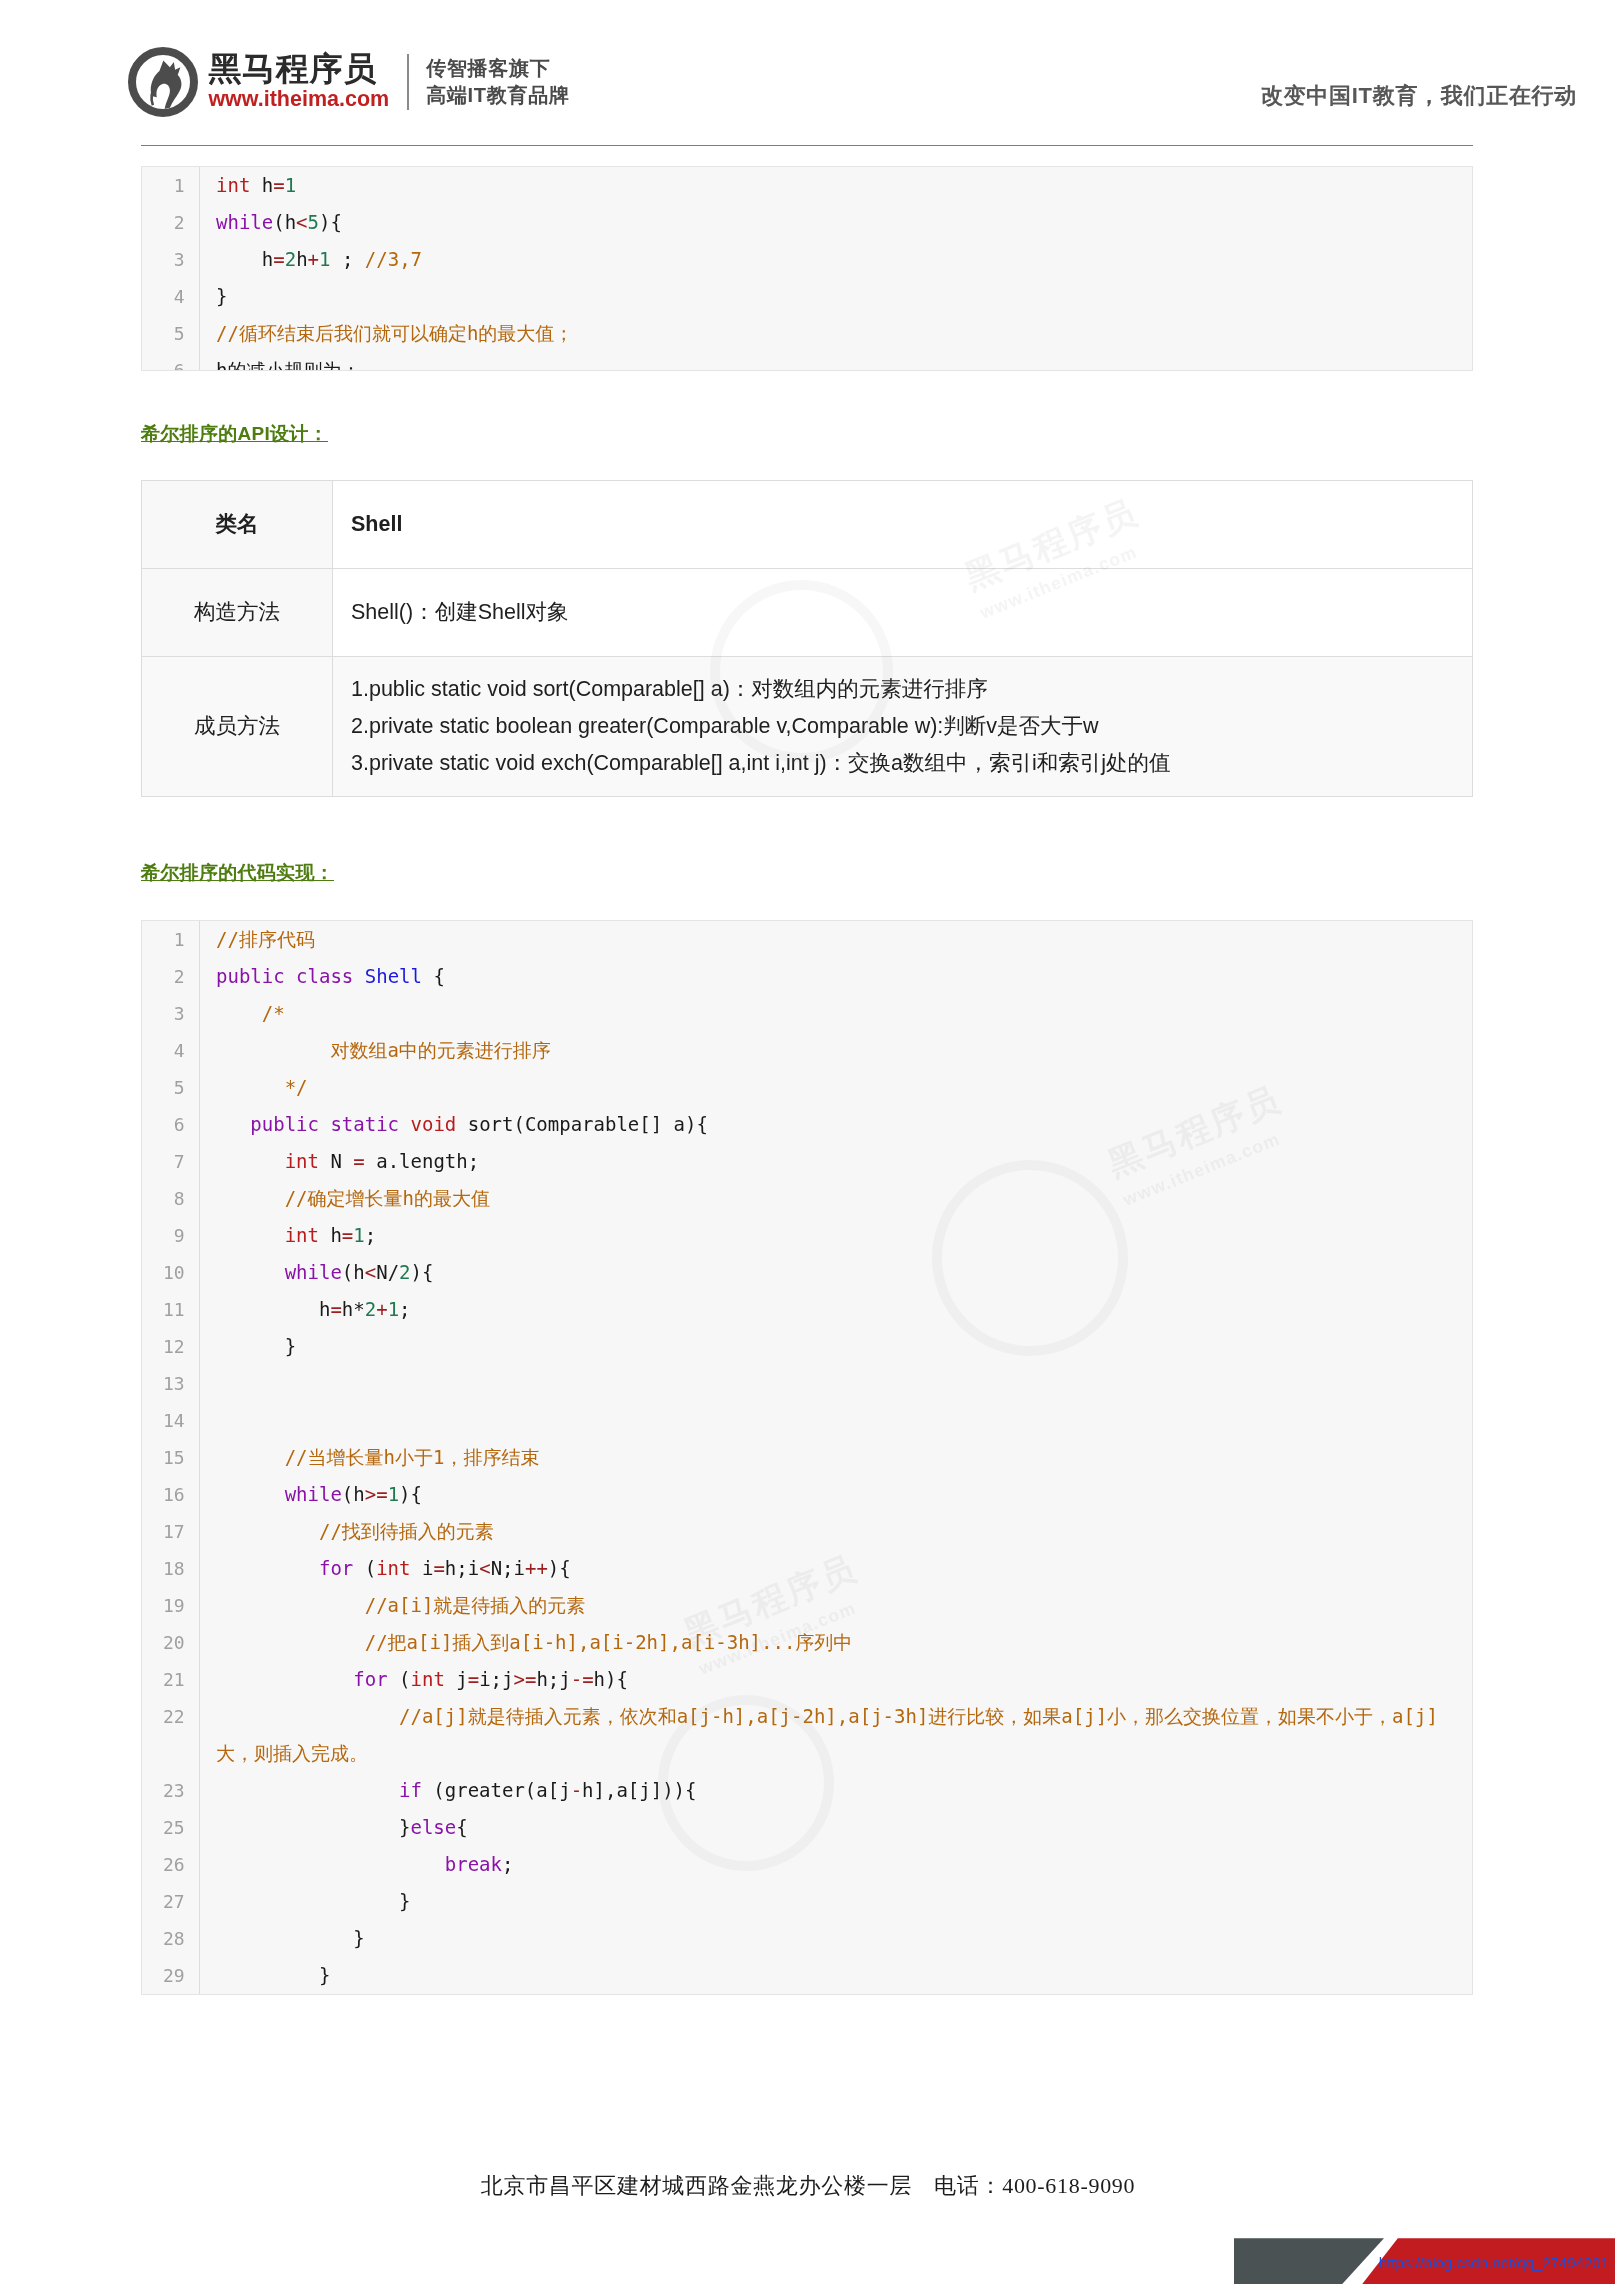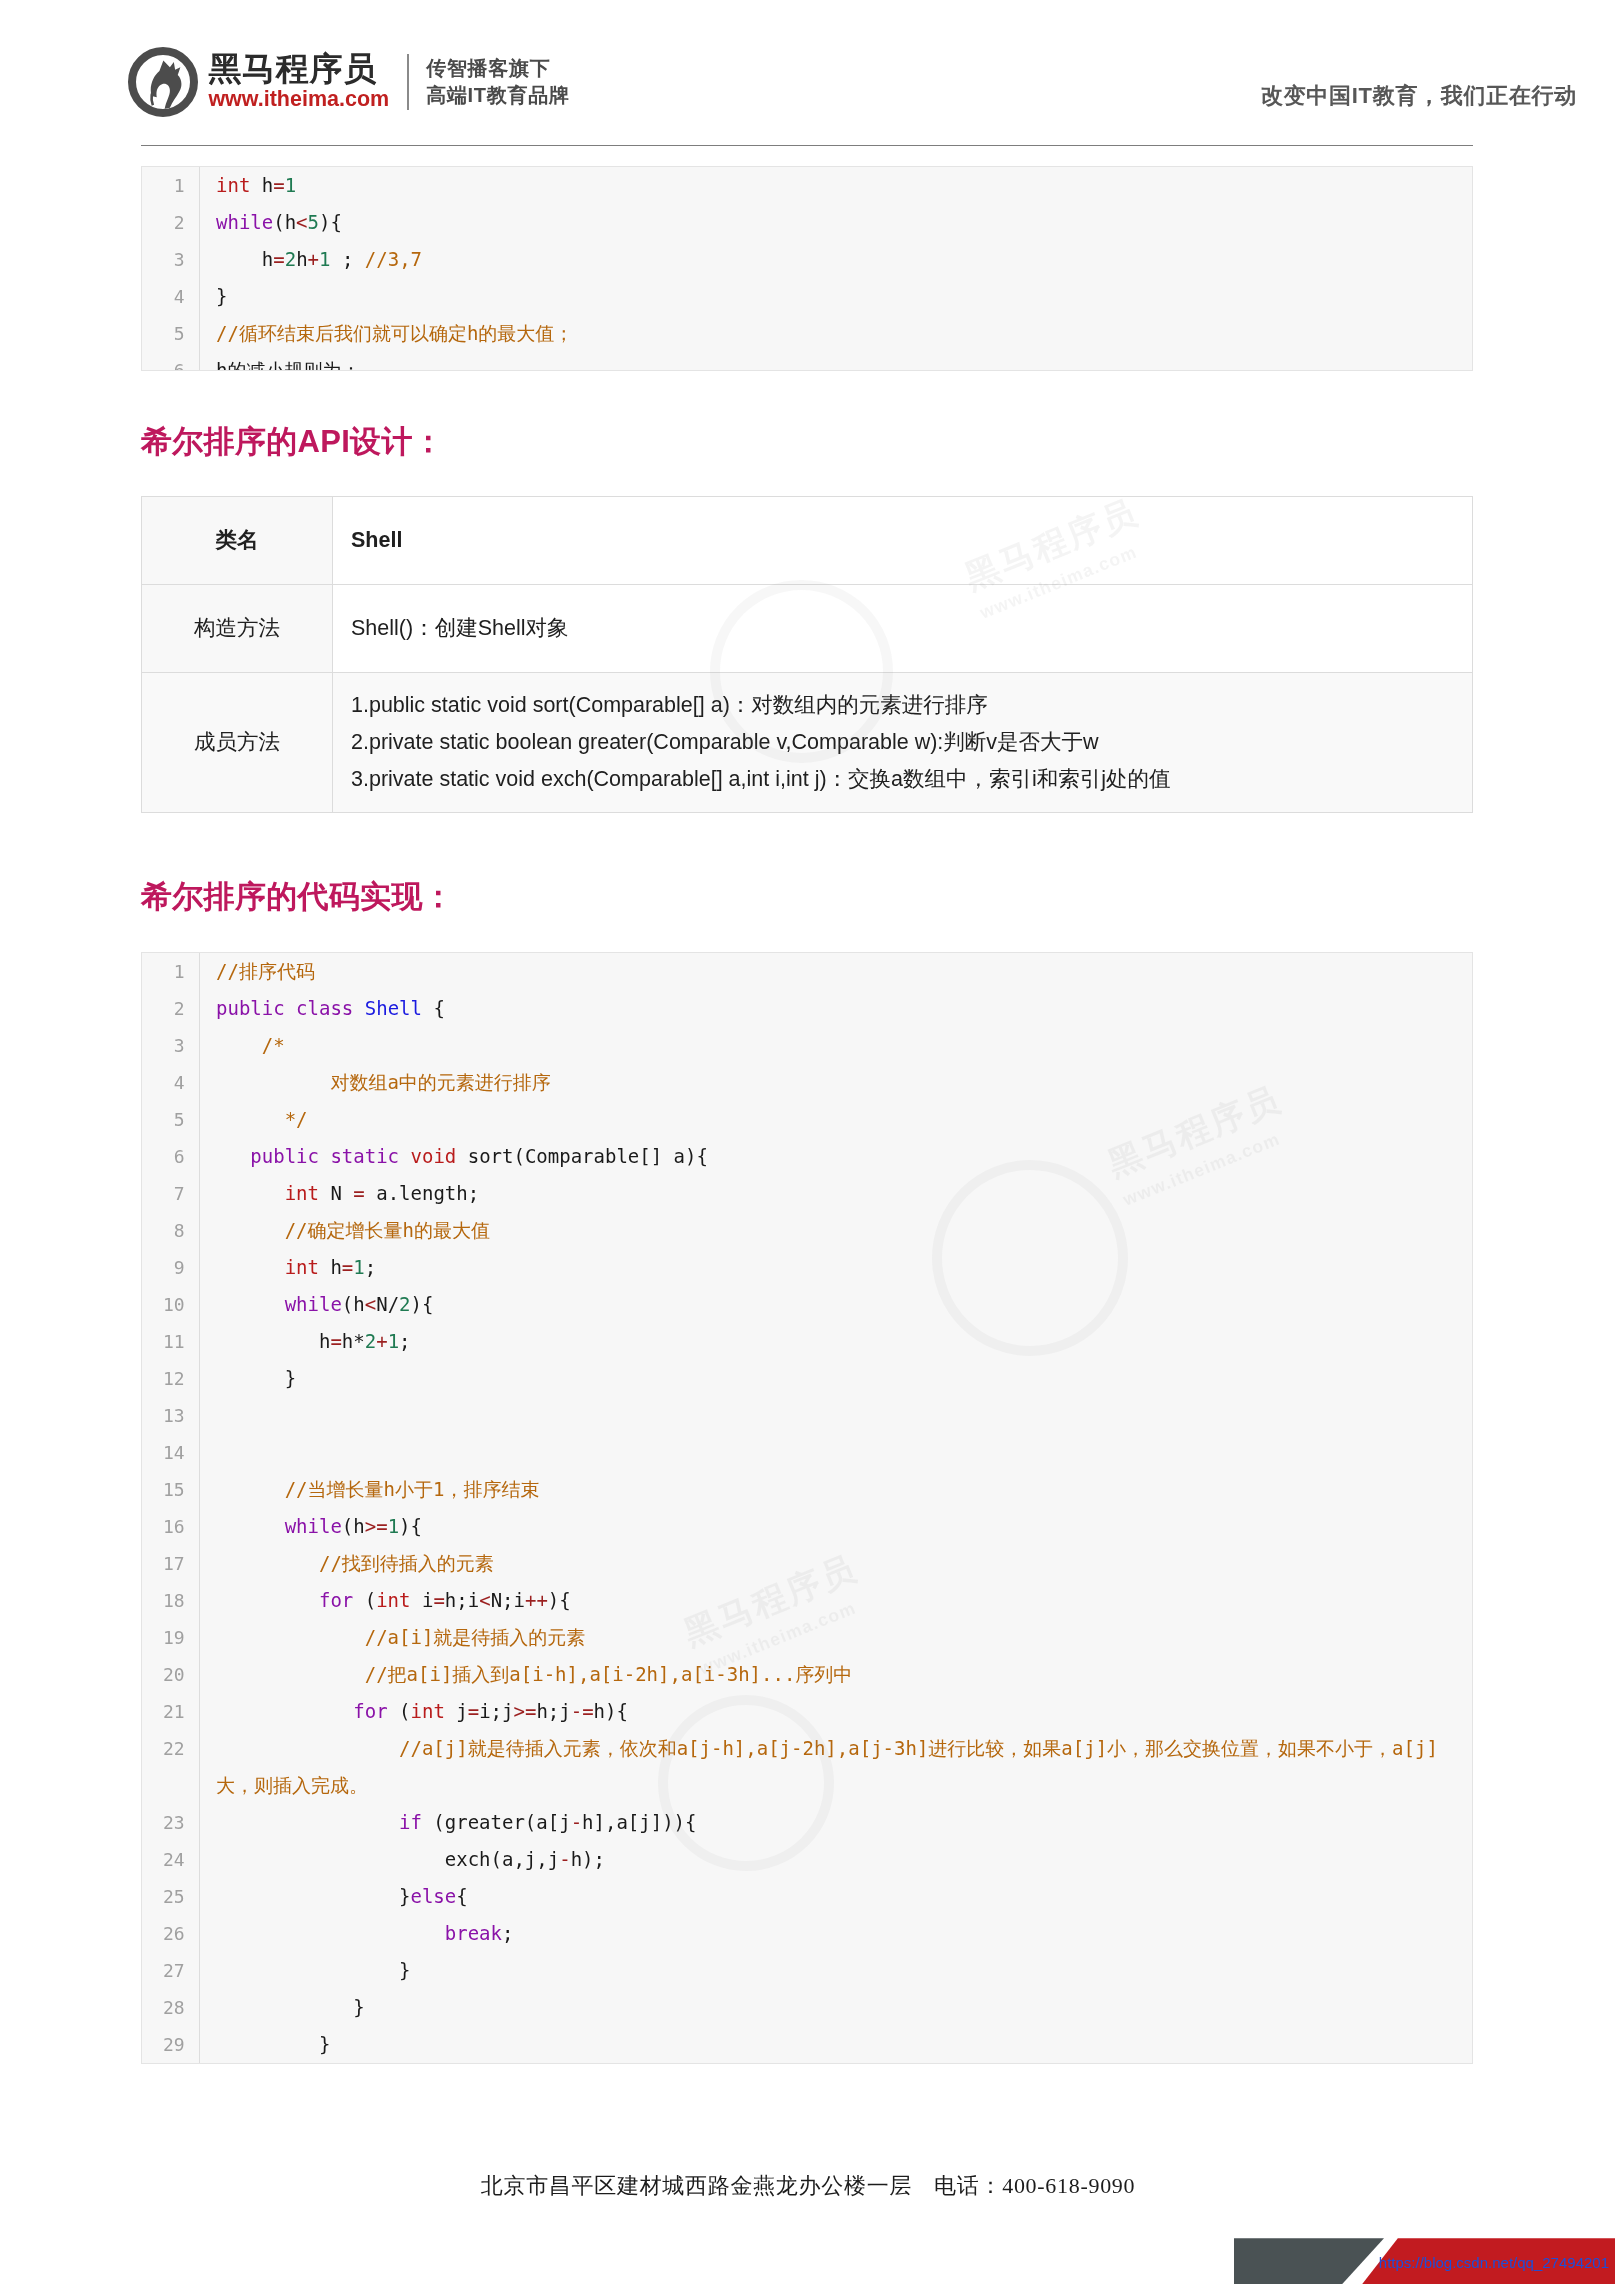--- a/index.html
+++ b/index.html
@@ -161,24 +161,25 @@
   .cls  { color: #1a1ae0; }         
   .num  { color: #1f7a52; }         
   .op   { color: #9b1f1f; }         
   .cm   { color: #b5670d; }         
 
   #code1 { margin-top: 11.7px; height: 205px; }
   #code2 { margin-top: 34px; }
 
   
   .section-title {
-    font-size: 31px;
+    font-size: 19px;
     font-weight: bold;
-    color: #be185d;
+    color: #4d7c0f;
     letter-spacing: 0.3px;
+    text-decoration: underline;
   }
   #h-api  { margin-top: 50px; }
   #h-impl { margin-top: 63px; }
 
   
   .api-table {
     margin-top: 33px;
     width: 1332px;
     border-collapse: collapse;
     table-layout: fixed;
@@ -453,24 +454,20 @@
           </div>
           <div class="code-row">
             <div class="ln">22</div>
             <div class="cl"><span>                </span><span class="cm">//a[j]就是待插入元素，依次和a[j-h],a[j-2h],a[j-3h]进行比较，如果a[j]小，那么交换位置，如果不小于，a[j]大，则插入完成。</span></div>
           </div>
           <div class="code-row">
             <div class="ln">23</div>
             <div class="cl"><span>                </span><span class="kw">if</span><span> (greater(a[j</span><span class="op">-</span><span>h],a[j])){</span></div>
           </div>
           <div class="code-row">
-            <div class="ln">24</div>
-            <div class="cl"><span>                    exch(a,j,j</span><span class="op">-</span><span>h);</span></div>
-          </div>
-          <div class="code-row">
             <div class="ln">25</div>
             <div class="cl"><span>                }</span><span class="kw">else</span><span>{</span></div>
           </div>
           <div class="code-row">
             <div class="ln">26</div>
             <div class="cl"><span>                    </span><span class="kw">break</span><span>;</span></div>
           </div>
           <div class="code-row">
             <div class="ln">27</div>
             <div class="cl"><span>                }</span></div>

